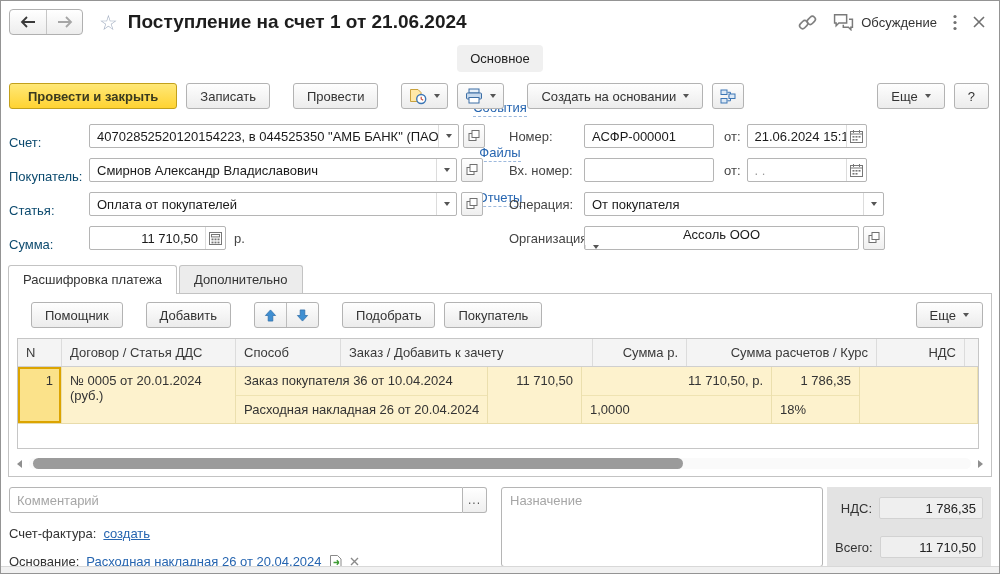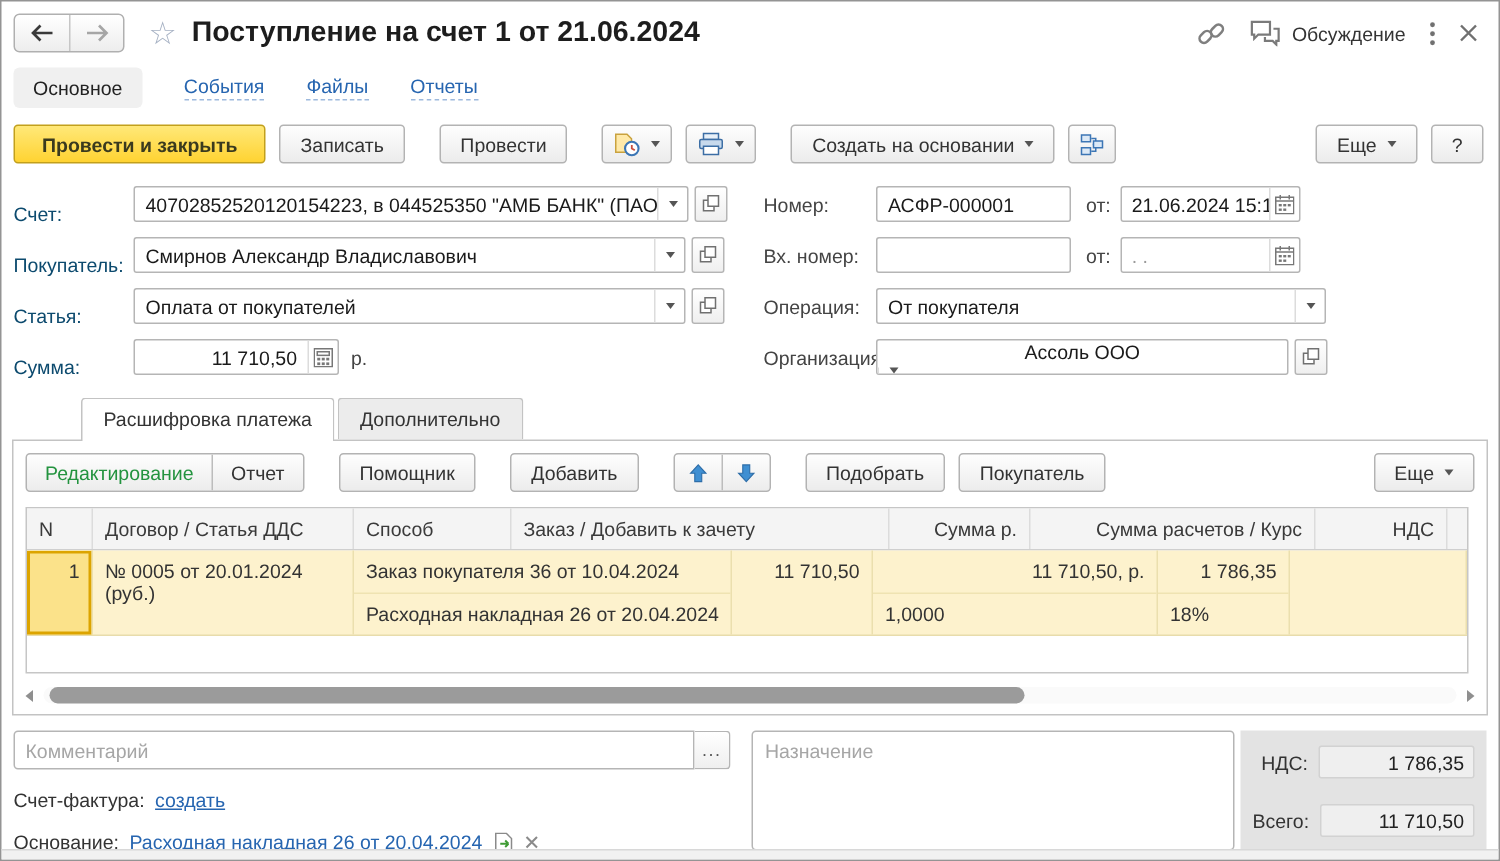--- a/index.html
+++ b/index.html
@@ -11,21 +11,21 @@
   .navpair { display:flex; height:26px; border:1px solid #b0b0b0; border-radius:4px; overflow:hidden; background:linear-gradient(#ffffff,#ededed); }
   .navpair .nbtn { width:36px; border:none; background:transparent; display:flex; align-items:center; justify-content:center; cursor:pointer; padding:0; }
   .navpair .nbtn + .nbtn { border-left:1px solid #c6c6c6; }
   .star { font-size:21px; color:#a7b2c4; margin:0 10px 0 16px; line-height:1; cursor:pointer; }
   .title { font-size:19px; font-weight:bold; color:#1d1d1d; white-space:nowrap; }
   .tb-right { margin-left:auto; display:flex; align-items:center; gap:16px; }
   .disc { display:flex; align-items:center; gap:7px; color:#333; cursor:pointer; }
   .ticon { display:flex; align-items:center; cursor:pointer; }
 
   
-  .navbar { display:flex; align-items:center; gap:28px; padding:2px 8px 6px 8px; height:34px; }
+  .navbar { display:flex; align-items:center; gap:28px; padding:2px 8px 6px 8px; height:34px;flex-direction:column; }
   .chip { background:#f0f0f0; border-radius:4px; padding:6px 13px; color:#222; cursor:default; }
   .navlink { color:#2665b0; border-bottom:1px dashed #9db9dd; cursor:pointer; padding-bottom:1px;text-align:center; }
 
   
   .toolbar { display:flex; align-items:center; gap:9px; padding:6px 10px 8px 8px; }
   .btn { height:26px; background:linear-gradient(#fefefe,#ececec); border:1px solid #b3b3b3; border-radius:3px; padding:0 13px; font-size:13px; color:#333; display:inline-flex; align-items:center; gap:7px; cursor:pointer; font-family:inherit; }
   .btn.primary { background:linear-gradient(#ffe878,#ffd332); border-color:#c2a01c; font-weight:bold; color:#3a3a1e; padding:0 18px; }
   .btn.iconbtn { padding:0 7px; }
   .caret { width:0; height:0; border-left:3.5px solid transparent; border-right:3.5px solid transparent; border-top:4px solid #555; display:inline-block; }
   .gap { margin-left:14px; }
@@ -42,21 +42,21 @@
   .field { display:flex; align-items:center; height:24px; border:1px solid #b5b5b5; border-radius:2px; background:#fff; }
   .field .val { flex:1; padding:0 7px; white-space:nowrap; overflow:hidden; color:#1a1a1a; }
   .field .val.num { text-align:right; }
   .field .val.ph { color:#9a9a9a; }
   .field .dd { width:20px; align-self:stretch; display:flex; align-items:center; justify-content:center; border-left:1px solid #dcdcdc; cursor:pointer; }
   .sq { width:22px; height:24px; margin-left:4px; border:1px solid #b5b5b5; border-radius:2px; background:linear-gradient(#fff,#efefef); display:flex; align-items:center; justify-content:center; cursor:pointer; flex:none; }
   .w370{width:370px;} .w137{width:137px;} .w130{width:130px;} .w120{width:120px;} .w300{width:300px;} .w275{width:275px;flex-direction:column;}
   .cur { margin-left:8px; color:#444; }
 
   
-  .tabs { display:flex; padding:6px 12px 0 7px;margin-left:46px; }
+  .tabs { display:flex; padding:6px 12px 0 7px; }
   .tab { padding:6px 14px; border:1px solid #c3c3c3; border-bottom:none; border-radius:3px 3px 0 0; background:#ececec; color:#333; cursor:pointer; position:relative; }
   .tab + .tab { margin-left:2px; }
   .tab.active { background:#fff; z-index:2; margin-bottom:-1px; padding-bottom:7px; }
   .panel { margin:0 7px; border:1px solid #c3c3c3; padding:6px; background:#fff; position:relative; z-index:1; }
   .ptoolbar { display:flex; align-items:center; gap:9px; padding:2px 2px 8px 2px; }
   .btngroup { display:flex; height:26px; border:1px solid #b3b3b3; border-radius:3px; overflow:hidden; background:linear-gradient(#fefefe,#ececec); }
   .btngroup .seg { padding:0 12px; display:flex; align-items:center; cursor:pointer; }
   .btngroup .seg + .seg { border-left:1px solid #bcbcbc; }
   .btngroup .seg.arrow { padding:0 9px; }
   .green { color:#23933f; }
@@ -348,24 +348,20 @@
     </div>
   </div>
 
   <div class="tabs">
     <div class="tab active">Расшифровка платежа</div>
     <div class="tab">Дополнительно</div>
   </div>
 
   <div class="panel">
     <div class="ptoolbar">
-      <div class="btngroup">
-        <span class="seg green">Редактирование</span>
-        <span class="seg">Отчет</span>
-      </div>
       <button class="btn gap">Помощник</button>
       <button class="btn gap">Добавить</button>
       <div class="btngroup gap">
         <span class="seg arrow">
           <svg width="13" height="13" viewBox="0 0 14 14">
               <path d="M7 1 L12.5 7 H9.5 V13 H4.5 V7 H1.5 Z" fill="#3f8fd2" stroke="#2d6da8" stroke-width="0.8"></path>
             </svg>
         </span>
         <span class="seg arrow">
           <svg width="13" height="13" viewBox="0 0 14 14">

